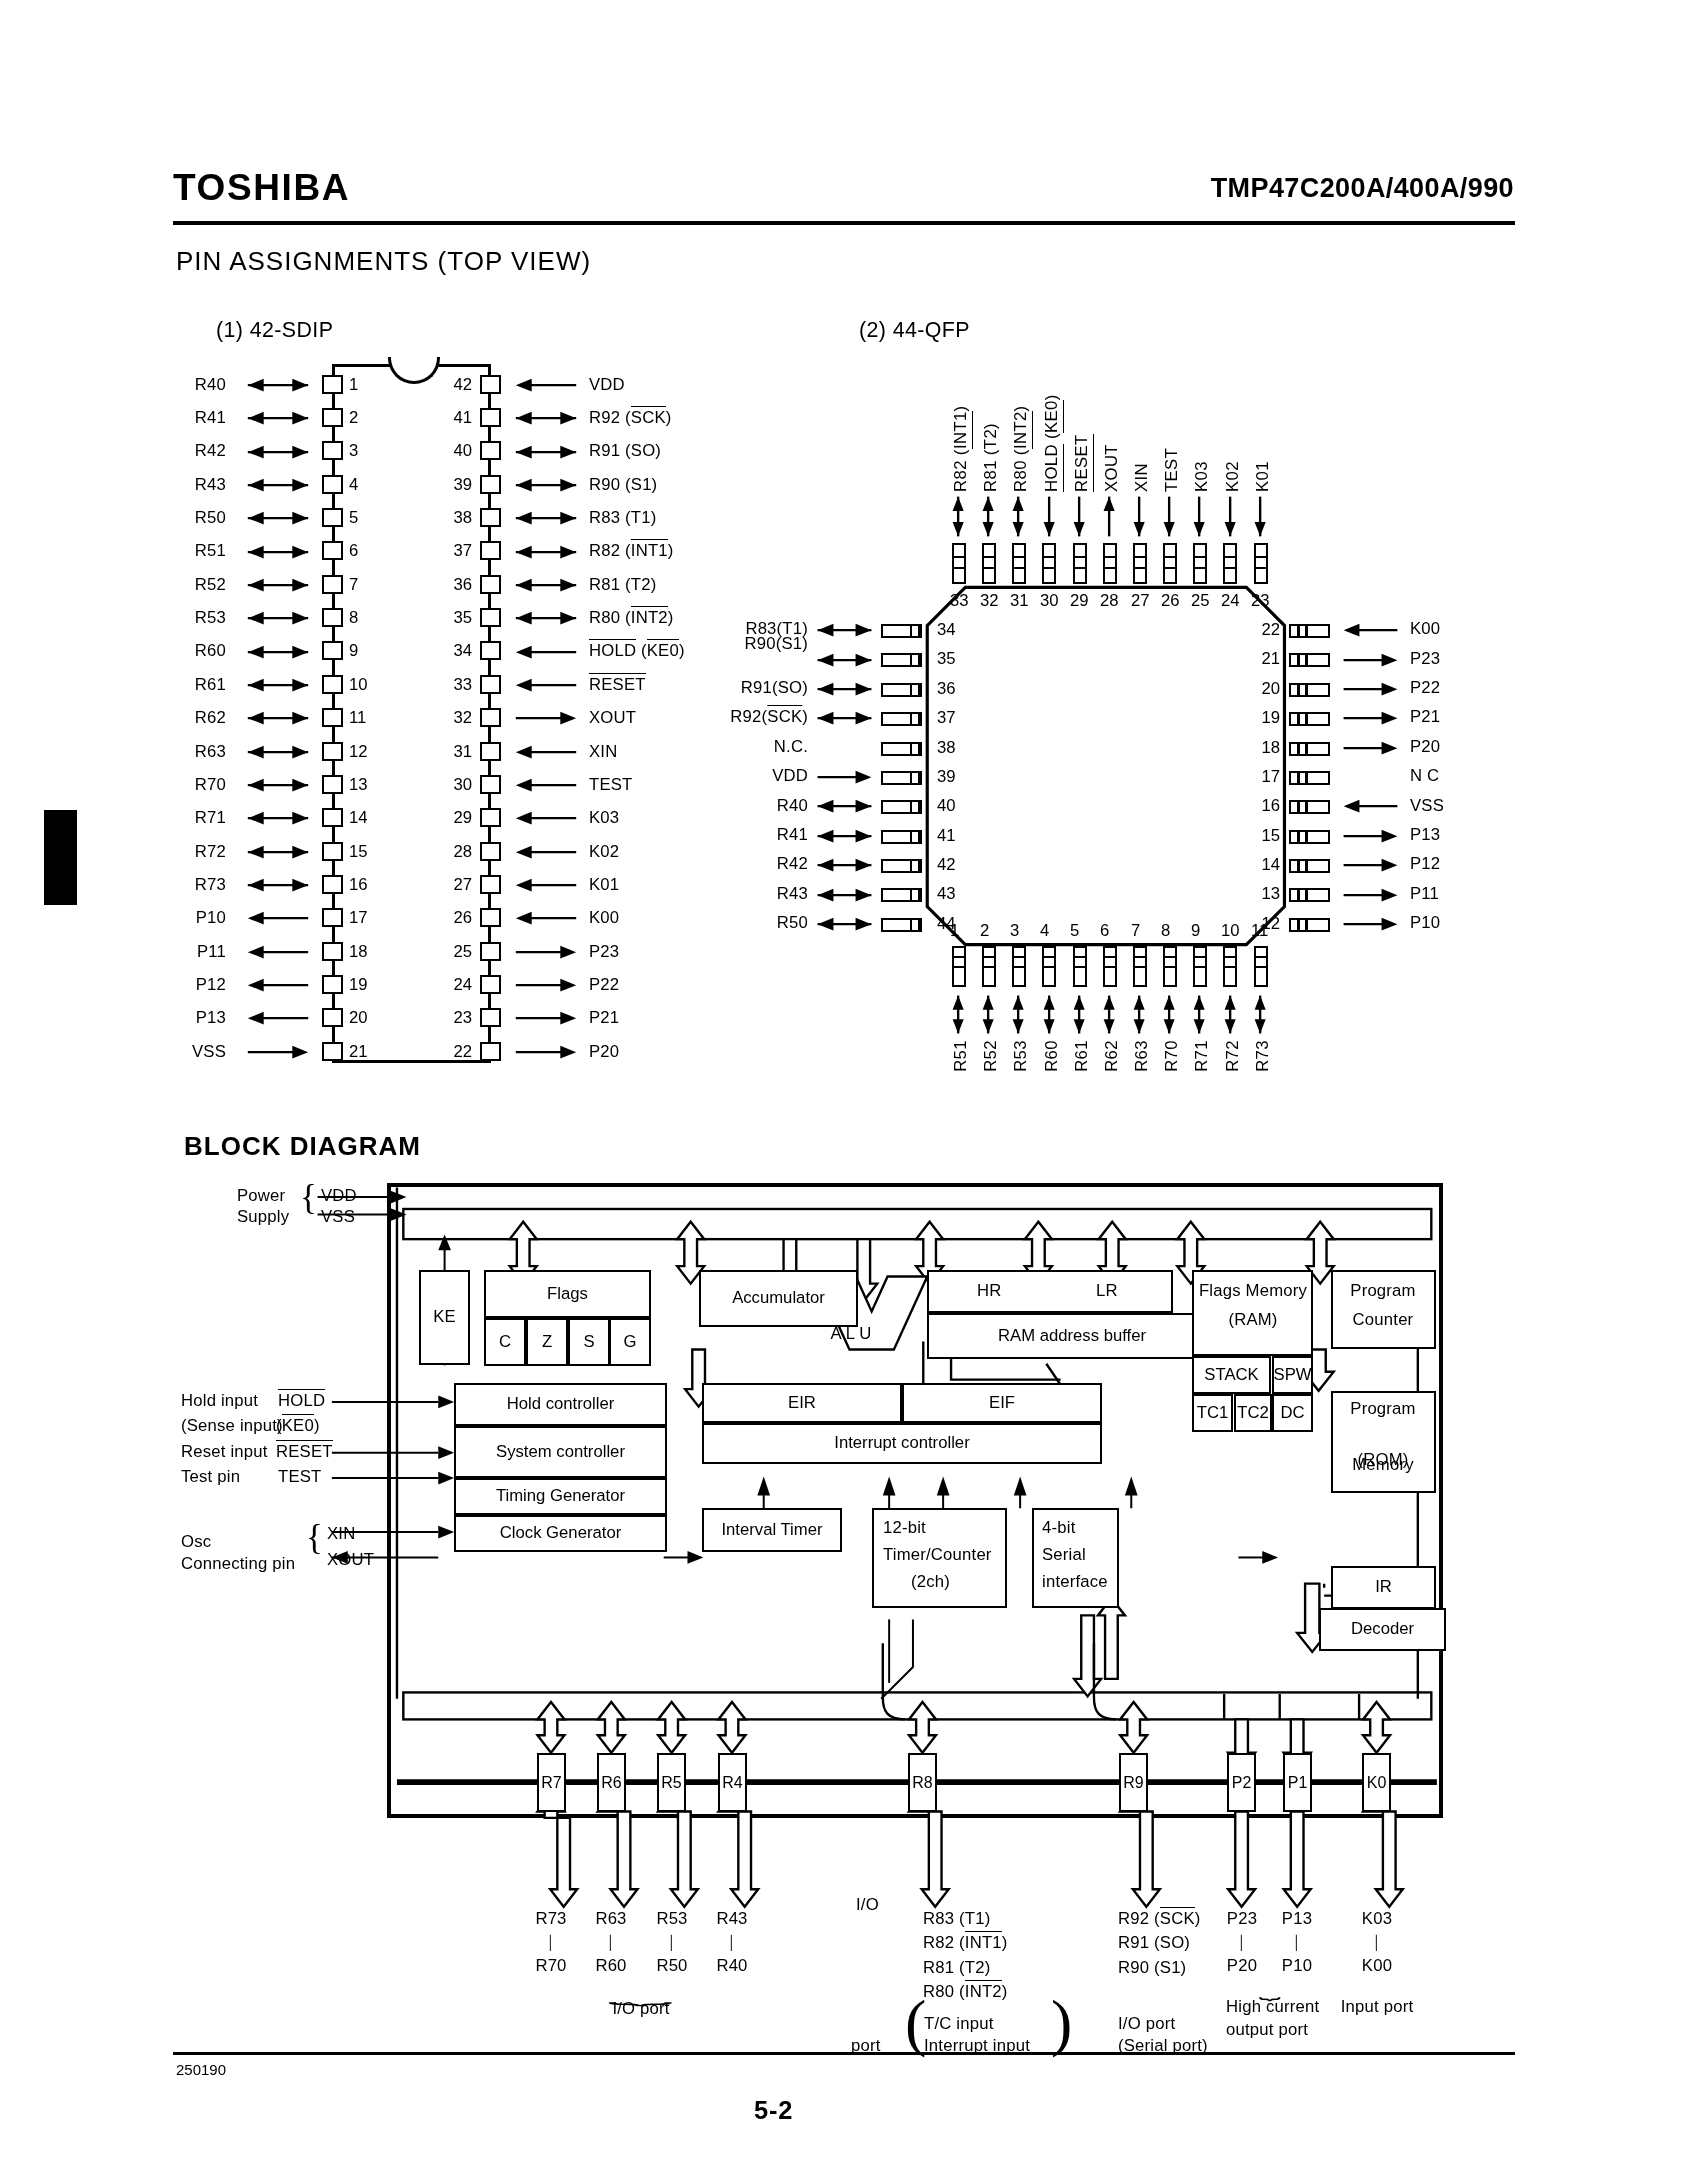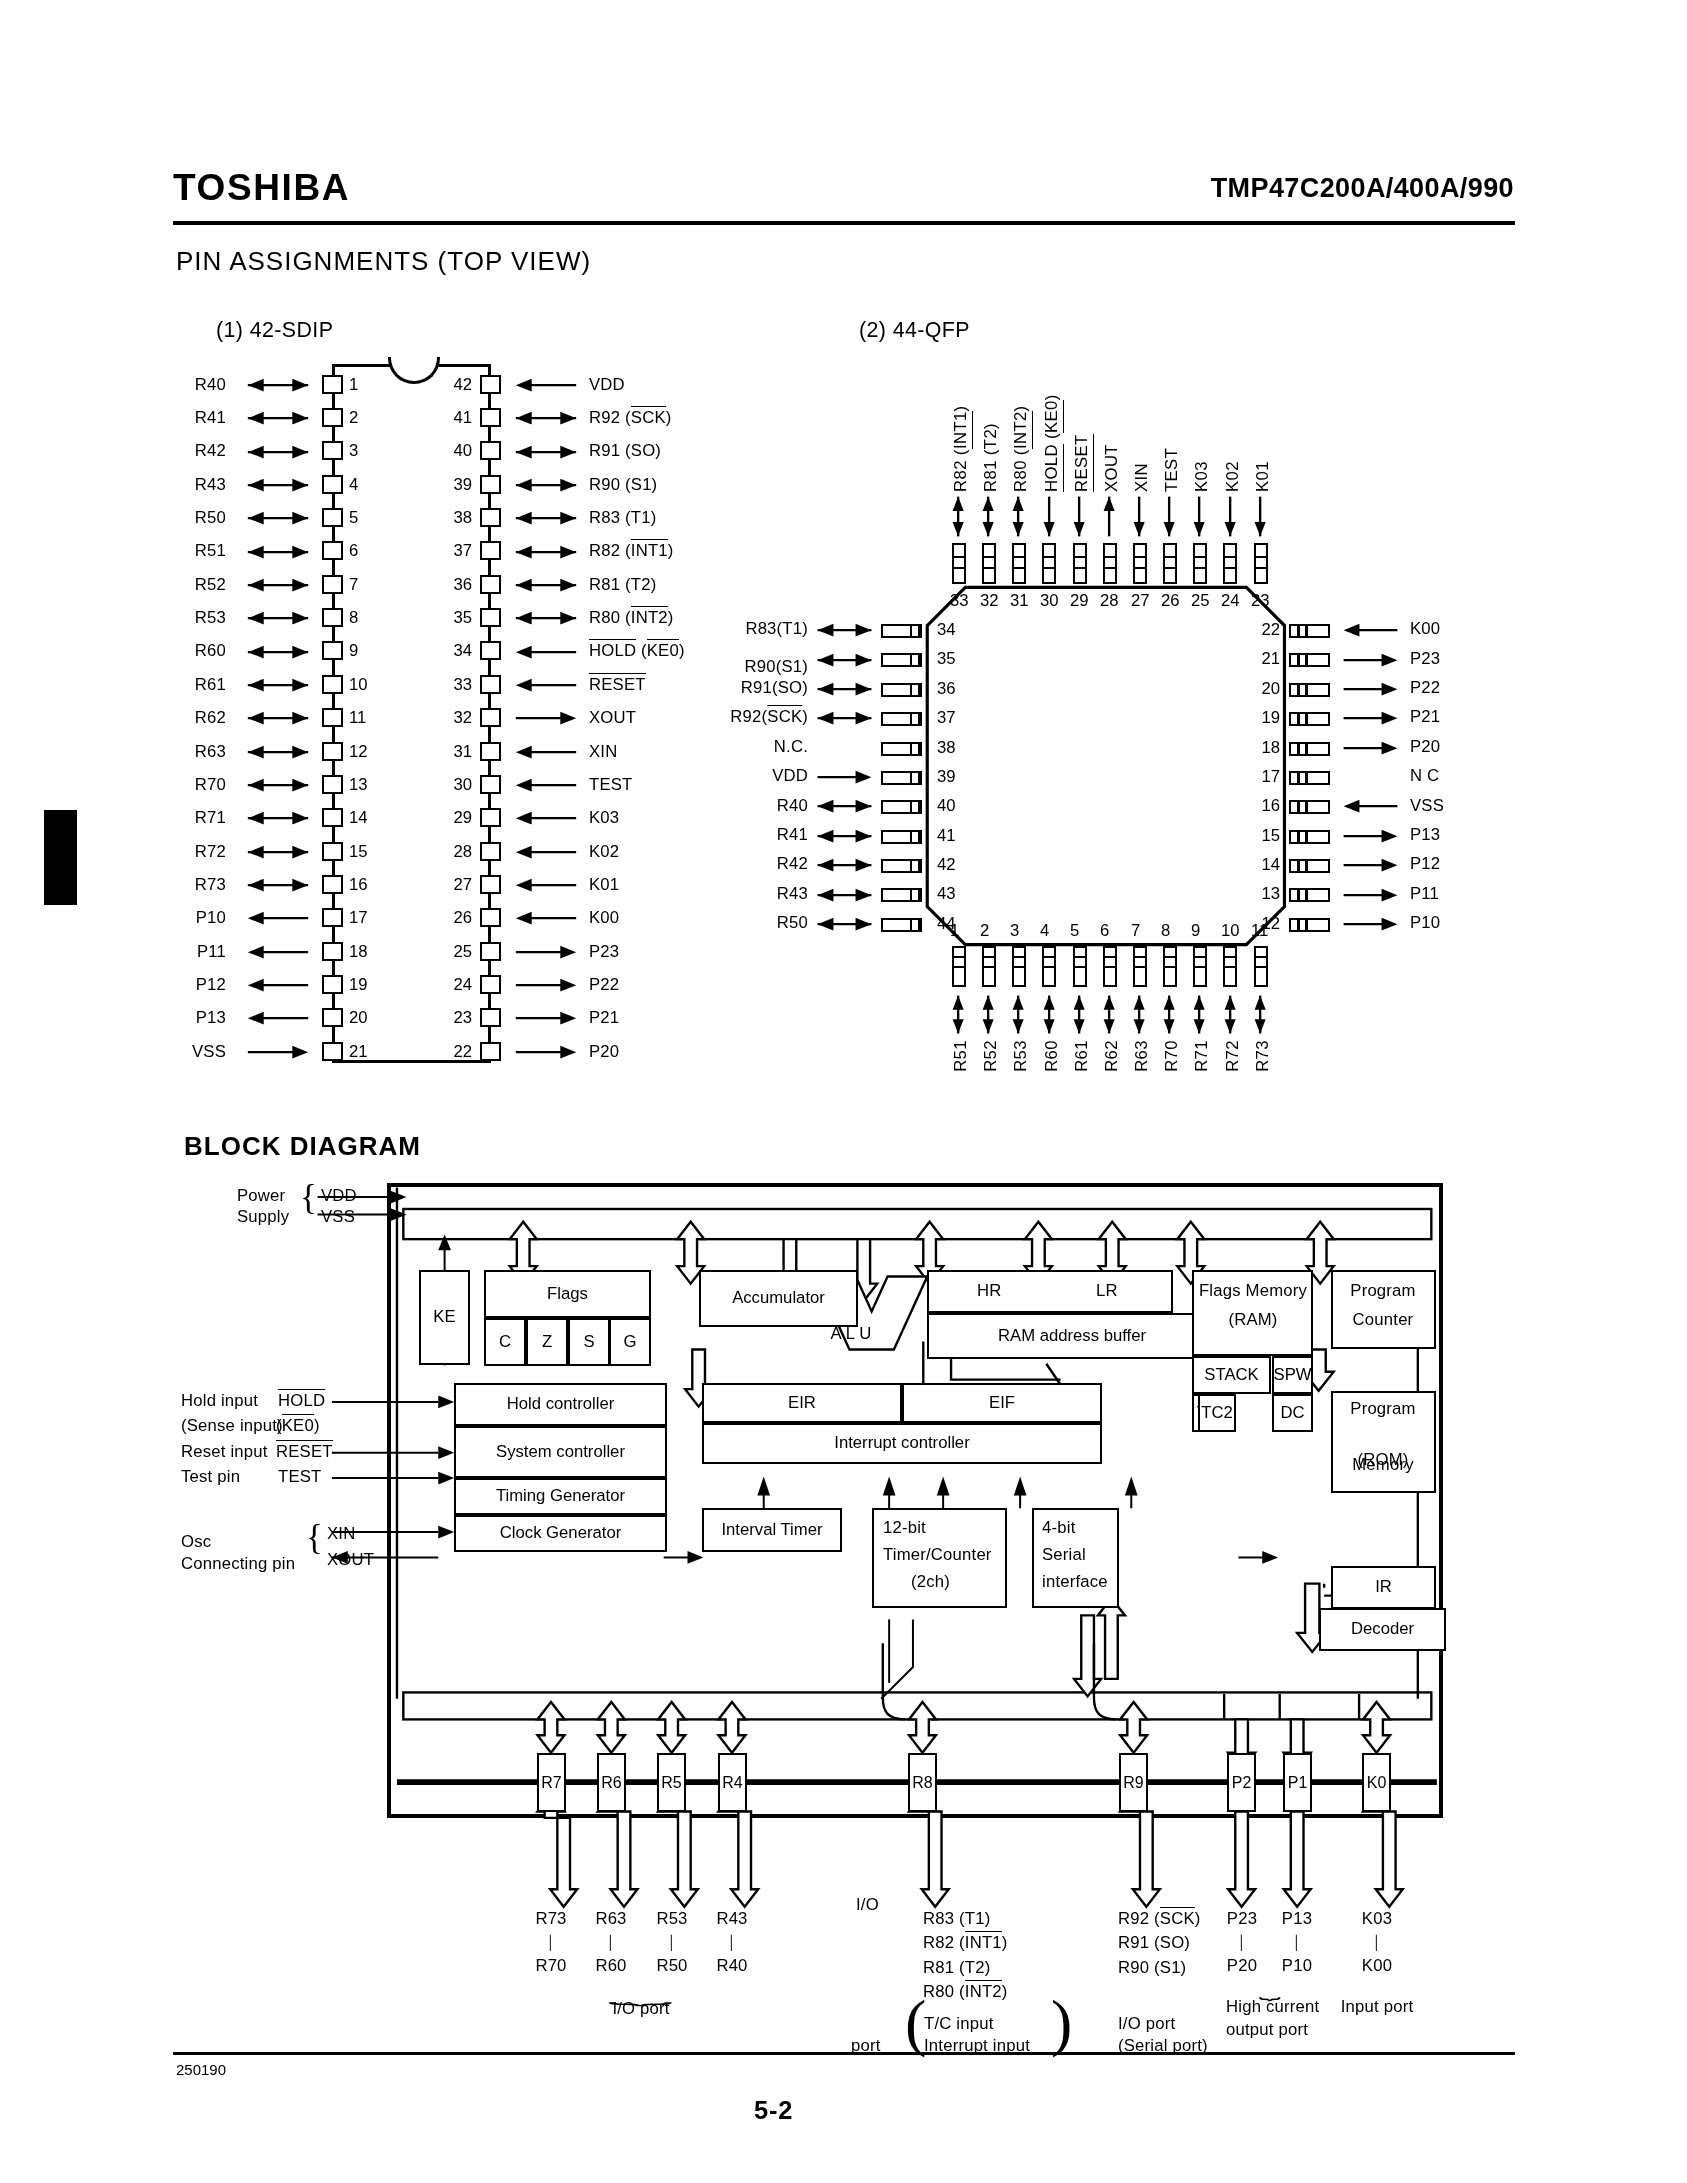--- a/index.html
+++ b/index.html
@@ -516,21 +516,21 @@
       <div class="abs qfplead-h" style="left: 881px; top: 653px;">
         <div class="abs seg" style="left: 27px;"></div>
         <div class="abs seg" style="left: 35px;"></div>
       </div>
       <div class="abs num" style="left: 937px; top: 649px;">35</div>
       <div class="abs" style="left: 816px; top: 653px;"><svg width="57" height="14.3" viewBox="0 0 72 18">
           <line x1="2" x2="70" y1="9" y2="9" stroke="#000" stroke-width="3"></line>
           <polygon points="2,9 22,1 22,17" fill="#000"></polygon>
           <polygon points="70,9 50,1 50,17" fill="#000"></polygon>
         </svg></div>
-      <div class="abs lbl" style="left: 808px; top: 657px; transform: translateX(-100%); text-align: center;"><span>R90(S1)</span></div>
+      <div class="abs lbl" style="left: 808px; top: 634px; transform: translateX(-100%); text-align: center;"><span>R90(S1)</span></div>
       <div class="abs qfplead-h" style="left: 881px; top: 683px;">
         <div class="abs seg" style="left: 27px;"></div>
         <div class="abs seg" style="left: 35px;"></div>
       </div>
       <div class="abs num" style="left: 937px; top: 679px;">36</div>
       <div class="abs" style="left: 816px; top: 682px;"><svg width="57" height="14.3" viewBox="0 0 72 18">
           <line x1="2" x2="70" y1="9" y2="9" stroke="#000" stroke-width="3"></line>
           <polygon points="2,9 22,1 22,17" fill="#000"></polygon>
           <polygon points="70,9 50,1 50,17" fill="#000"></polygon>
         </svg></div>
@@ -994,21 +994,21 @@
       <div class="abs bx" style="left: 526px; top: 1318px; width: 42px; height: 48px;">Z</div>
       <div class="abs bx" style="left: 568px; top: 1318px; width: 42px; height: 48px;">S</div>
       <div class="abs bx" style="left: 609px; top: 1318px; width: 42px; height: 48px;">G</div>
       <div class="abs bx" style="left: 699px; top: 1270px; width: 159px; height: 57px;">Accumulator</div>
       <div class="abs bx" style="left: 927px; top: 1270px; width: 246px; height: 43px;"></div>
       <div class="abs bx" style="left: 927px; top: 1313px; width: 290px; height: 46px;">RAM address buffer</div>
       <div class="abs bx" style="left: 1192px; top: 1270px; width: 121px; height: 86px;"></div>
       <div class="abs bx" style="left: 1192px; top: 1356px; width: 79px; height: 38px; text-align: center;">STACK</div>
       <div class="abs bx" style="left: 1272px; top: 1356px; width: 41px; height: 38px;">SPW</div>
       <div class="abs bx" style="left: 1192px; top: 1394px; width: 41px; height: 38px;">TC1</div>
-      <div class="abs bx" style="left: 1198px; top: 1394px; width: 38px; height: 38px;">TC2</div>
+      <div class="abs bx" style="left: 1234px; top: 1394px; width: 38px; height: 38px;">TC2</div>
       <div class="abs bx" style="left: 1272px; top: 1394px; width: 41px; height: 38px;">DC</div>
       <div class="abs bx" style="left: 1331px; top: 1270px; width: 105px; height: 79px;"></div>
       <div class="abs bx" style="left: 1331px; top: 1391px; width: 105px; height: 102px;"></div>
       <div class="abs bx" style="left: 1331px; top: 1566px; width: 105px; height: 43px;">IR</div>
       <div class="abs bx" style="left: 1319px; top: 1608px; width: 127px; height: 43px;">Decoder</div>
       <div class="abs bx" style="left: 454px; top: 1383px; width: 213px; height: 43px;">Hold controller</div>
       <div class="abs bx" style="left: 454px; top: 1426px; width: 213px; height: 52px;">System controller</div>
       <div class="abs bx" style="left: 454px; top: 1478px; width: 213px; height: 37px;">Timing Generator</div>
       <div class="abs bx" style="left: 454px; top: 1515px; width: 213px; height: 37px;">Clock Generator</div>
       <div class="abs bx" style="left: 702px; top: 1383px; width: 200px; height: 40px;">EIR</div>

